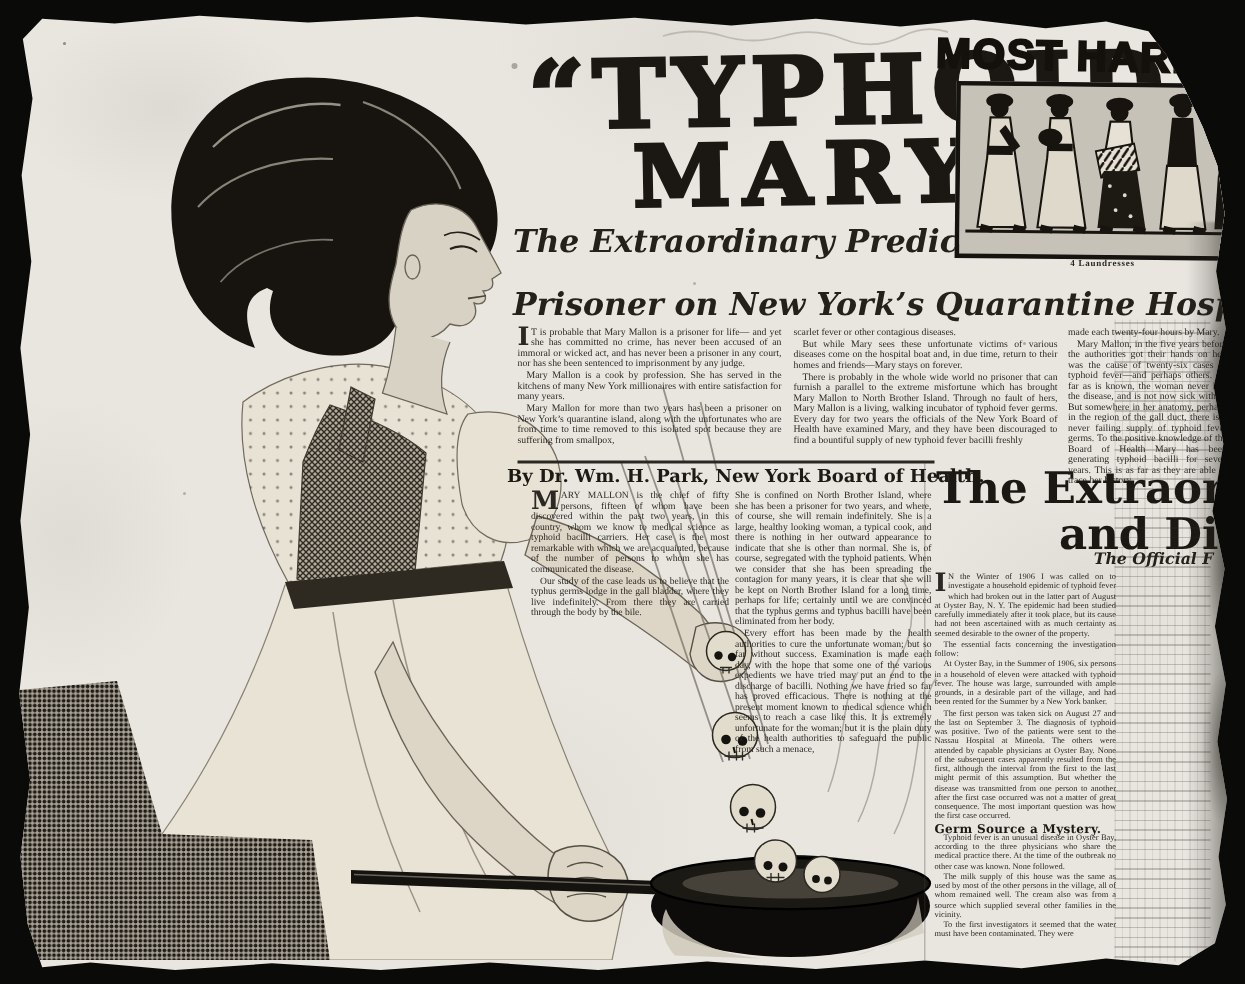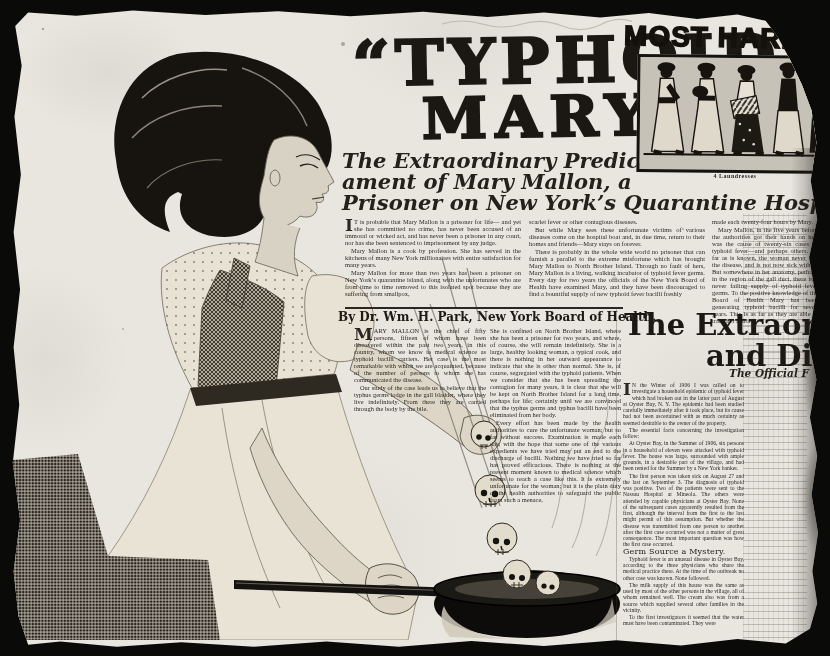--- a/index.html
+++ b/index.html
@@ -93,21 +93,21 @@
 
   
   .rf-h1{position:absolute;left:612px;top:300px;white-space:nowrap;
     font-family:"DejaVu Serif", serif;font-weight:bold;font-size:29px;color:#1b1813;}
   .rf-h2{position:absolute;left:694px;top:331px;white-space:nowrap;
     font-family:"DejaVu Serif", serif;font-weight:bold;font-size:29px;color:#1b1813;}
   .rf-official{position:absolute;left:625px;top:359px;width:172px;text-align:right;
     font-family:"DejaVu Serif", serif;font-style:italic;font-weight:bold;
     font-size:10.5px;color:#24211b;white-space:nowrap;}
   .rf-col{font-size:5.6px;line-height:6.25px;}
-  .rf-crosshead{font-family:"DejaVu Serif", serif;font-weight:normal;font-size:8px;
+  .rf-crosshead{font-family:"DejaVu Serif", serif;font-weight:bold;font-size:8px;
     letter-spacing:.2px;margin:3px 0 1px 0;text-indent:0 !important;color:#1d1a15;}
 
   
   .fragments{
     position:absolute;left:731px;top:205px;width:64px;height:428px;opacity:.85;
     background:
       repeating-linear-gradient(to bottom, transparent 0 2px, rgba(45,42,35,.28) 2px 3px, transparent 3px 6.5px),
       repeating-linear-gradient(to right, rgba(45,42,35,.10) 0 1px, transparent 1px 5px);
   }
   .tear-shadow{
@@ -246,21 +246,21 @@
         <circle cx="540" cy="579" r="2.6" fill="#15130f"></circle>
     </g>
   </svg>
 
   <div class="title">
     <div class="l1">“TYPHOID</div><br>
     <span class="l2">MARY”</span><span class="title-flourish">◤</span>
   </div>
   <div class="subtitle">
     <span>The Extraordinary Predic-</span><br>
-    <span>ament of Mary Mallon, a</span><br>
+    <br>
     <span>Prisoner on New York’s Quarantine Hospital</span>
   </div>
 
   <div class="mostharm">MOST HARML</div>
   <div class="panel">
     <svg class="panel-art" width="184" height="106" viewBox="0 0 184 106">
       <rect width="184" height="106" fill="#c6c2b8"></rect>
       <line x1="4" y1="97" x2="180" y2="97" stroke="#17140f" stroke-width="2"></line>
 
       <g>

